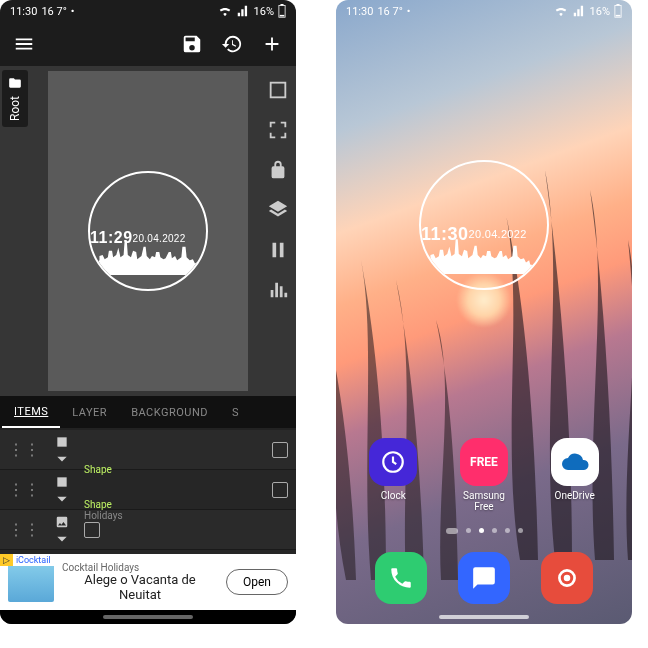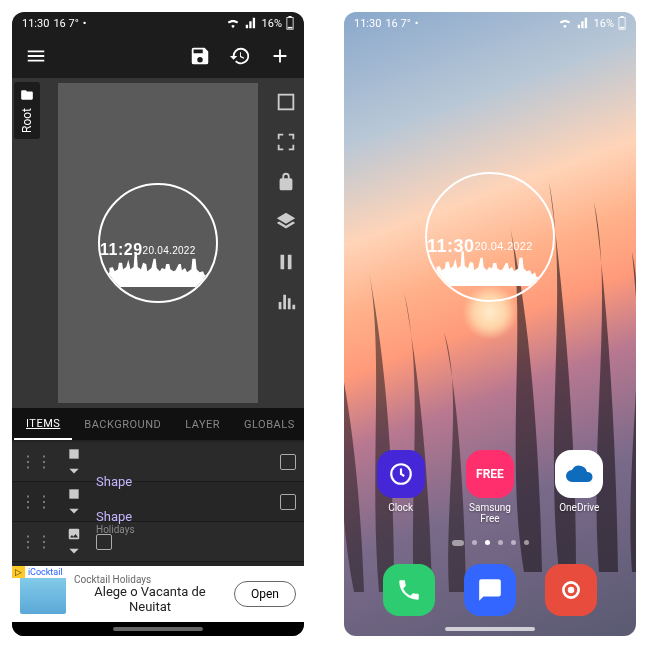--- a/index.html
+++ b/index.html
@@ -1,17 +1,17 @@
 <!DOCTYPE html>
 <html><head>
 <meta charset="utf-8">
 <style>
   * { margin: 0; padding: 0; box-sizing: border-box; }
   body { background: #fff; width: 648px; height: 648px; overflow: hidden; font-family: Roboto, Arial, sans-serif; }
-  .root { display: flex; gap: 40px; padding: 12px; }
+  .root { display: flex; gap: 40px; }
   .phone { width: 296px; height: 624px; border-radius: 12px; overflow: hidden; position: relative; }
 
   
   .left { background: #1c1c1c; display: flex; flex-direction: column; }
   .status-bar { height: 22px; display:flex; align-items:center; justify-content:space-between; padding:0 10px; font-size:11px; color:#fff; }
   .status-left, .status-right { display:flex; align-items:center; gap:4px; }
   .status-right svg { fill: #fff; }
   .toolbar { height: 44px; display:flex; align-items:center; justify-content:space-between; padding:0 6px; background:#1c1c1c; }
   .toolbar-right { display:flex; align-items:center; gap:4px; }
   .tb-btn { width:36px; height:36px; display:flex; align-items:center; justify-content:center; cursor:pointer; }
@@ -31,21 +31,21 @@
   .tabs { height:34px; background:#111; display:flex; align-items:center; padding:0 2px; border-bottom:2px solid #222;}
   .tab { flex: 0 0 auto; padding:0 12px; font-size:11px; color:#888; height:100%; display:flex; align-items:center; letter-spacing:0.5px;}
   .tab.active { color:#fff; border-bottom:2px solid #fff;text-decoration:underline; }
   .item-list { flex:1; background:#2a2a2a; overflow:hidden;}
   .item-row { height:40px; display:flex; align-items:center; padding:0 8px; border-bottom:1px solid #1a1a1a; gap:10px; cursor:pointer;}
   .item-row:nth-child(even){ background:#262626;}
   .drag-handle { color:#888; font-size:16px; line-height:1; }
   .item-icon-col { width:24px; display:flex; flex-direction:column; align-items:center; gap:2px;}
   .item-icon-col svg { fill:#ccc; width:14px; height:14px;}
   .item-text { flex:1; display:flex; flex-direction:column; }
-  .item-title { color:#c4b5fd; font-size:13px;margin-top:40px; }
+  .item-title { color:#bef264; font-size:10px;margin-top:40px; }
   .item-sub { color:#888; font-size:10px; }
   .item-check { width:16px; height:16px; border:1.5px solid #aaa; border-radius:2px;}
   .ad { height:56px; background:#fff; display:flex; align-items:center; padding:0 8px; gap:8px; position:relative;}
   .ad-thumb { width:46px; height:40px; background:linear-gradient(#87ceeb,#5aa8d8); border-radius:2px;}
   .ad-txt { flex:1; overflow:hidden;}
   .ad-title { font-size:10px; color:#666;}
   .ad-body { font-size:13px; color:#222; line-height:1.1;text-align:center;}
   .ad-btn { border:1px solid #666; border-radius:16px; padding:5px 16px; font-size:12px; cursor:pointer;}
   .ad-badge { position:absolute; left:0; top:0; display:flex; font-size:9px;}
   .ad-badge span:first-child{background:#ffca28; color:#333; padding:1px 3px;}
@@ -179,23 +179,22 @@
         <div class="rt-btn">
             <svg viewBox="0 0 24 24">
               <path d="M4 20h3v-8H4zm5 0h3V4H9zm5 0h3v-12h-3zm5 0h3v-5h-3z"></path>
             </svg>
           </div>
       </div>
     </div>
 
     <div class="tabs">
       <div class="tab active">ITEMS</div>
+      <div class="tab">LAYER</div>
       <div class="tab">BACKGROUND</div>
-      <div class="tab">LAYER</div>
-      <div class="tab">GLOBALS</div>
       <div class="tab">S</div>
     </div>
 
     <div class="item-list">
       <div class="item-row">
         <span class="drag-handle">⋮⋮</span>
         <div class="item-icon-col">
             <svg viewBox="0 0 24 24">
               <rect x="4" y="4" width="16" height="16"></rect>
             </svg>

